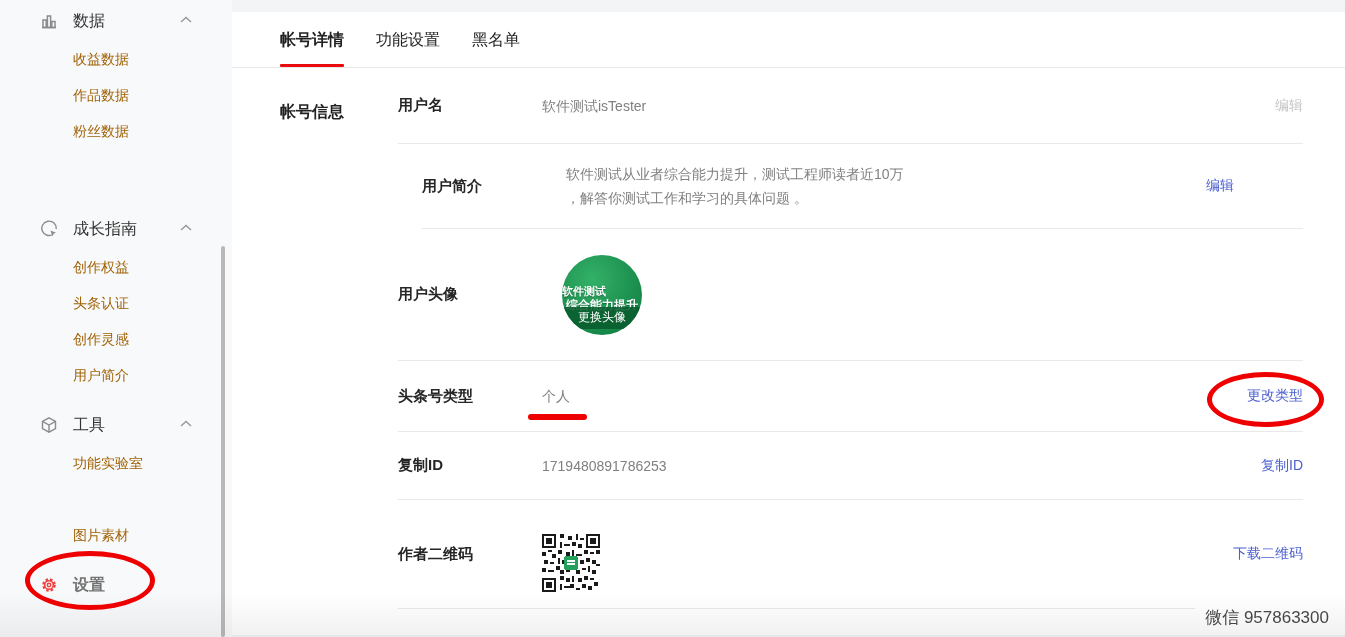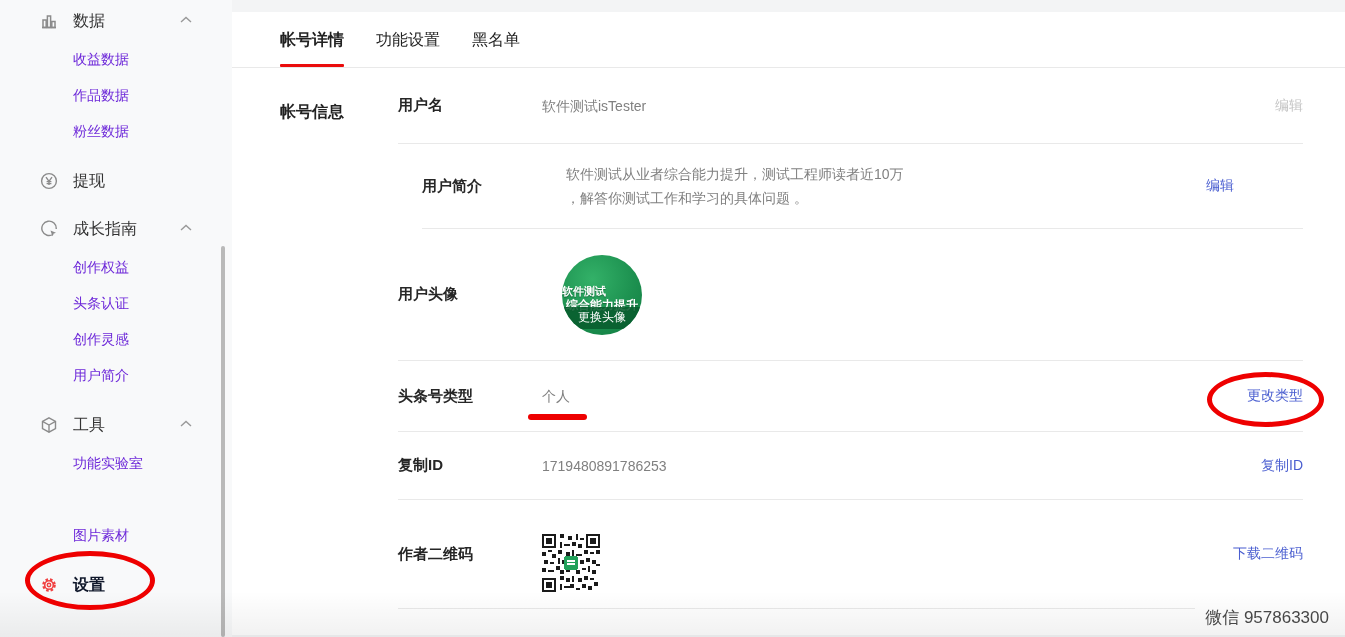--- a/index.html
+++ b/index.html
@@ -3,25 +3,25 @@
 <meta charset="utf-8">
 <style>
   * { margin:0; padding:0; box-sizing:border-box; }
   html,body { width:1345px; height:637px; }
   body { font-family:"Liberation Sans","DejaVu Sans",sans-serif; background:#f3f4f5; position:relative; overflow:hidden; }
 
   
   .sidebar { position:absolute; left:0; top:0; width:232px; height:637px; background:#f8f9fa; }
   .side-item { position:absolute; left:0; width:222px; height:22px; line-height:22px; cursor:pointer; }
   .side-group .g-label { position:absolute; left:73px; font-size:16px; color:#333; }
-  .side-sub { font-size:14px; color:#6d28d9; }
+  .side-sub { font-size:14px; color:#a16207; }
   .side-sub span { position:absolute; left:73px; }
   .g-icon { position:absolute; left:40px; top:2px; width:18px; height:18px; }
   .g-chevron { position:absolute; left:180px; top:6px; width:12px; height:8px; }
-  .side-settings .g-label { color:#0f172a; font-weight:600; }
+  .side-settings .g-label { color:#737373; font-weight:600; }
   .scrollbar-thumb { position:absolute; left:221px; top:246px; width:4px; height:391px; background:#b9b9b9; border-radius:2px; cursor:pointer; }
 
   
   .main { position:absolute; left:232px; top:12px; width:1113px; height:623px; background:#ffffff; }
   .tabs { position:relative; height:56px; padding-left:48px; display:flex; align-items:flex-end; gap:32px; border-bottom:1px solid #e9e9e9; }
   .tab { font-size:16px; color:#222; padding-bottom:16px; position:relative; cursor:pointer; }
   .tab.active { font-weight:700; }
   .tab.active::after { content:""; position:absolute; left:0; right:0; bottom:0; height:3px; background:#ea0c0c; border-radius:1px; }
 
   .content { display:flex; padding-left:48px; }
@@ -82,27 +82,20 @@
   <div class="side-item side-sub" style="top:48px">
       <span>收益数据</span>
     </div>
   <div class="side-item side-sub" style="top:84px">
       <span>作品数据</span>
     </div>
   <div class="side-item side-sub" style="top:120px">
       <span>粉丝数据</span>
     </div>
 
-  <div class="side-item side-group" style="top:170px">
-    <svg class="g-icon" viewBox="0 0 18 18" fill="none" stroke="#8b8b8b" stroke-width="1.4">
-      <circle cx="9" cy="9" r="7.4"></circle>
-        <path d="M6 5.2 9 9.4 12 5.2 M9 9.4 V13 M6.6 9.6 h4.8 M6.6 11.6 h4.8"></path>
-    </svg>
-    <span class="g-label">提现</span>
-  </div>
 
   <div class="side-item side-group" style="top:218px">
     <svg class="g-icon" viewBox="0 0 18 18" fill="none" stroke="#8b8b8b" stroke-width="1.4">
       <path d="M13.2 14.2 A7.2 7.2 0 1 1 16.2 9"></path>
         <path d="M10.5 10.5 l5.5 2.2 -2.6 1 -1 2.6 z" fill="#8b8b8b" stroke="none"></path>
     </svg>
     <span class="g-label">成长指南</span>
     <svg class="g-chevron" viewBox="0 0 12 8" fill="none" stroke="#999" stroke-width="1.4">
         <polyline points="1,6 6,1.5 11,6"></polyline>
       </svg>

